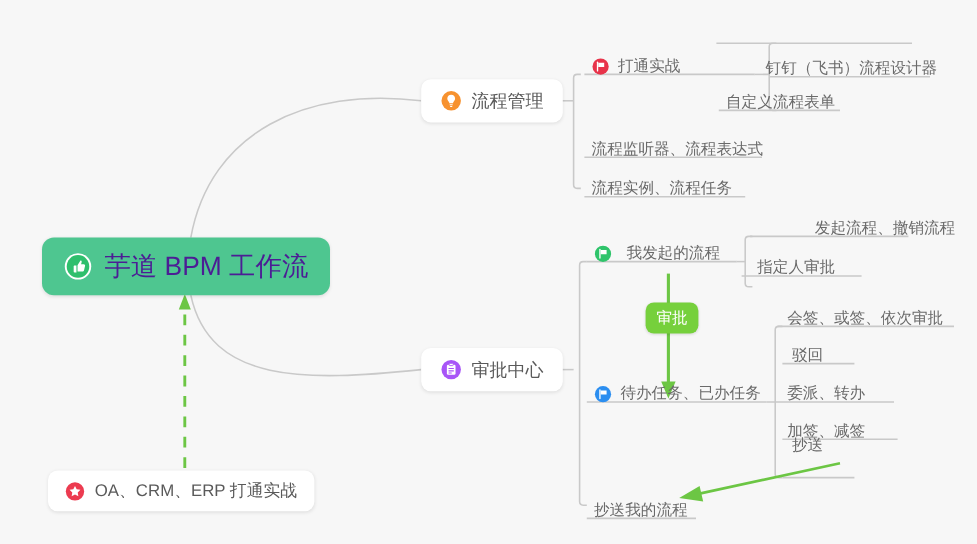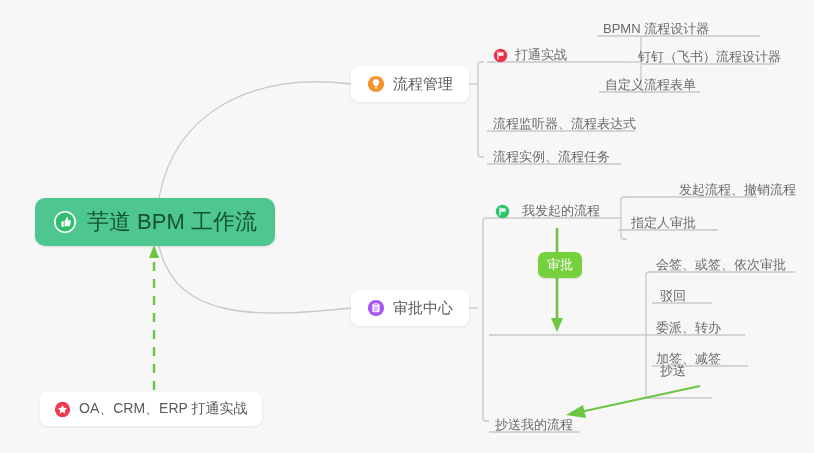--- a/index.html
+++ b/index.html
@@ -32,21 +32,21 @@
     box-sizing: border-box;
     white-space: nowrap;
   }
   
   .root {
     background: #4cc municipal;
     background: #4ec690;
     border-radius: 10px;
     padding: 0 18px;
     height: 48px;
-    color: #14532d;
+    color: #4c1d95;
     font-size: 22px;
     box-shadow: 0 1px 3px rgba(0,0,0,0.10);
     gap: 10px;
   }
   
   .card {
     background: #ffffff;
     border-radius: 8px;
     padding: 0 14px;
     height: 34px;
@@ -190,23 +190,20 @@
     <span class="ico">
       <svg width="15" height="15" viewBox="0 0 20 20">
         <circle cx="10" cy="10" r="9" fill="#e8334a"></circle>
         <path d="M6.6 5.2v9.6" stroke="#ffffff" stroke-width="1.5" stroke-linecap="round"></path>
         <path d="M7.4 5.8h6.6v4.6H7.4z" fill="#ffffff"></path>
       </svg>
     </span>
     <span class="lbl">打通实战</span>
   </div>
 
-  <div class="node plain" style="left:599px; top:15px;">
-    <span class="lbl">BPMN 流程设计器</span>
-  </div>
   <div class="node plain" style="left:610px; top:43px;margin-left:24px;">
     <span class="lbl">钉钉（飞书）流程设计器</span>
   </div>
   <div class="node plain" style="left:601px; top:71px;">
     <span class="lbl">自定义流程表单</span>
   </div>
 
   <div class="node plain" style="left:489px; top:110px;">
     <span class="lbl">流程监听器、流程表达式</span>
   </div>
@@ -242,20 +239,30 @@
     <span class="lbl">发起流程、撤销流程</span>
   </div>
   <div class="node plain" style="left:627px; top:209px;">
     <span class="lbl">指定人审批</span>
   </div>
 
   <div class="node badge" style="left:538px; top:252px;">
     <span class="lbl">审批</span>
   </div>
 
+  <div class="node plain" style="left:491px; top:314px;">
+    <span class="ico">
+      <svg width="15" height="15" viewBox="0 0 20 20">
+        <circle cx="10" cy="10" r="9" fill="#2b8ef0"></circle>
+        <path d="M6.6 5.2v9.6" stroke="#ffffff" stroke-width="1.5" stroke-linecap="round"></path>
+        <path d="M7.4 5.8h6.6v4.6H7.4z" fill="#ffffff"></path>
+      </svg>
+    </span>
+    <span class="lbl">待办任务、已办任务</span>
+  </div>
 
   <div class="node plain" style="left:652px; top:251px;">
     <span class="lbl">会签、或签、依次审批</span>
   </div>
   <div class="node plain" style="left:656px; top:282px;">
     <span class="lbl">驳回</span>
   </div>
   <div class="node plain" style="left:652px; top:314px;">
     <span class="lbl">委派、转办</span>
   </div>

